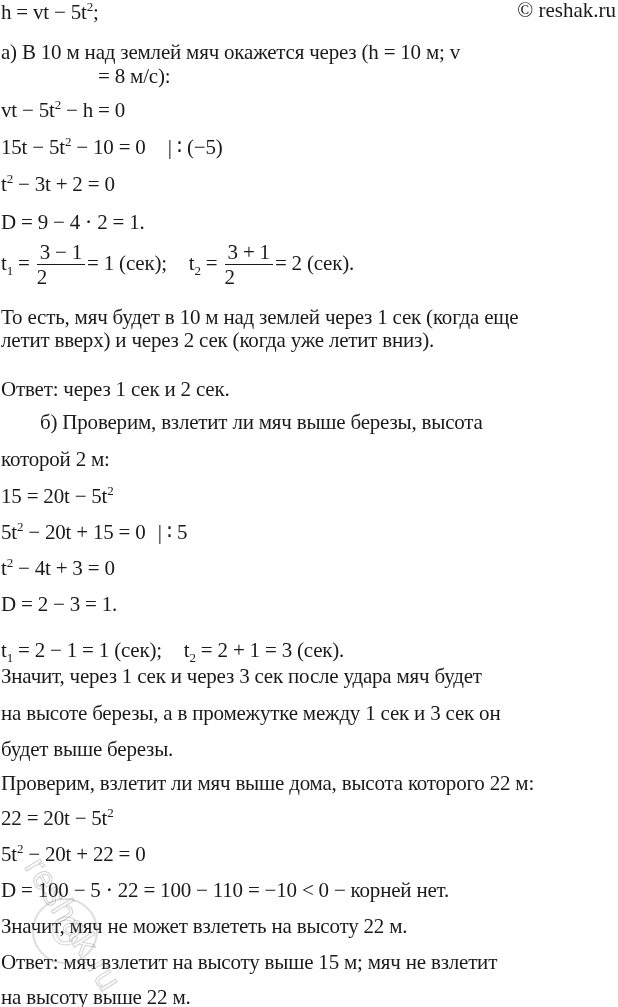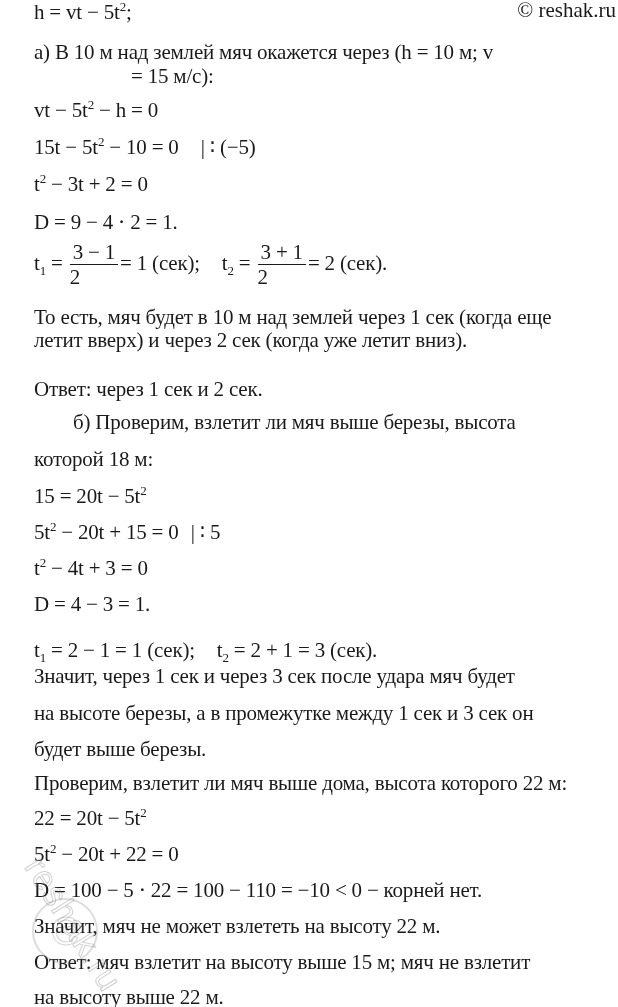--- a/index.html
+++ b/index.html
@@ -15,21 +15,20 @@
       font-family: "Liberation Serif", "DejaVu Serif", serif;
       color: #1a1a1a;
       font-size: 21px;
     }
     .line {
       position: absolute;
       left: 1px;
       white-space: nowrap;
       line-height: 24px;
       letter-spacing: -0.2px;
-      padding-left: 33px;
     }
     .copyright {
       position: absolute;
       right: 2px;
       top: -2px;
       font-size: 21px;
       line-height: 24px;
       white-space: nowrap;
     }
     sup {
@@ -105,50 +104,50 @@
 </head>
 <body>
 
 <div>
 
   <div class="copyright">© reshak.ru</div>
 
   <div class="line" style="top:0px;"><span>h = vt − 5t</span><sup>2</sup><span>;</span></div>
 
   <div class="line" style="top:40px;">а) В 10 м над землей мяч окажется через (h = 10 м; v</div>
-  <div class="line" style="top:64px; left:98px;">= 15  м/с):</div>
+  <div class="line" style="top:64px; left:98px;">= 8  м/с):</div>
 
   <div class="line" style="top:98px;"><span>vt − 5t</span><sup>2</sup><span> − h = 0</span></div>
 
   <div class="line" style="top:135px;"><span>15t − 5t</span><sup>2</sup><span> − 10 = 0</span><span class="gap"></span><span>| ∶ (−5)</span></div>
 
   <div class="line" style="top:172px;"><span>t</span><sup>2</sup><span> − 3t + 2 = 0</span></div>
 
   <div class="line" style="top:210px;">D = 9 − 4 ⋅ 2 = 1.</div>
 
   <div class="line" style="top:236px; line-height:54px;">
     <span>t</span><sub>1</sub><span> =</span>
     <span class="frac"><span class="num">3 − 1</span><span class="den">2</span></span><span>= 1 (сек);</span><span class="gap"></span><span>t</span><sub>2</sub><span> =</span>
     <span class="frac"><span class="num">3 + 1</span><span class="den">2</span></span><span>= 2 (сек).</span>
   </div>
 
   <div class="line" style="top:305px;">То есть, мяч будет в 10 м над землей через 1 сек (когда еще</div>
   <div class="line" style="top:328px;">летит вверх)  и через 2 сек (когда уже летит вниз).</div>
   <div class="line" style="top:377px;">Ответ: через 1 сек и 2 сек.</div>
 
   <div class="line" style="top:410px;margin-left:39px;">б) Проверим, взлетит ли мяч выше березы, высота</div>
-  <div class="line" style="top:447px;">которой 18 м:</div>
+  <div class="line" style="top:447px;">которой 2 м:</div>
 
   <div class="line" style="top:484px;"><span>15 = 20t − 5t</span><sup>2</sup></div>
 
   <div class="line" style="top:520px;"><span>5t</span><sup>2</sup><span> − 20t + 15 = 0</span><span class="gap-s"></span><span>| ∶ 5</span></div>
 
   <div class="line" style="top:556px;"><span>t</span><sup>2</sup><span> − 4t + 3 = 0</span></div>
 
-  <div class="line" style="top:592px;">D = 4 − 3 = 1.</div>
+  <div class="line" style="top:592px;">D = 2 − 3 = 1.</div>
 
   <div class="line" style="top:638px;"><span>t</span><sub>1</sub><span> = 2 − 1 = 1 (сек);</span><span class="gap"></span><span>t</span><sub>2</sub><span> = 2 + 1 = 3 (сек).</span></div>
 
   <div class="line" style="top:664px;">Значит, через 1 сек и через 3 сек после удара мяч будет</div>
   <div class="line" style="top:701px;">на высоте березы, а в промежутке между 1 сек и 3 сек он</div>
   <div class="line" style="top:737px;">будет выше березы.</div>
 
   <div class="line" style="top:771px;">Проверим, взлетит ли мяч выше дома, высота которого 22 м:</div>
 
   <div class="line" style="top:806px;"><span>22 = 20t − 5t</span><sup>2</sup></div>

